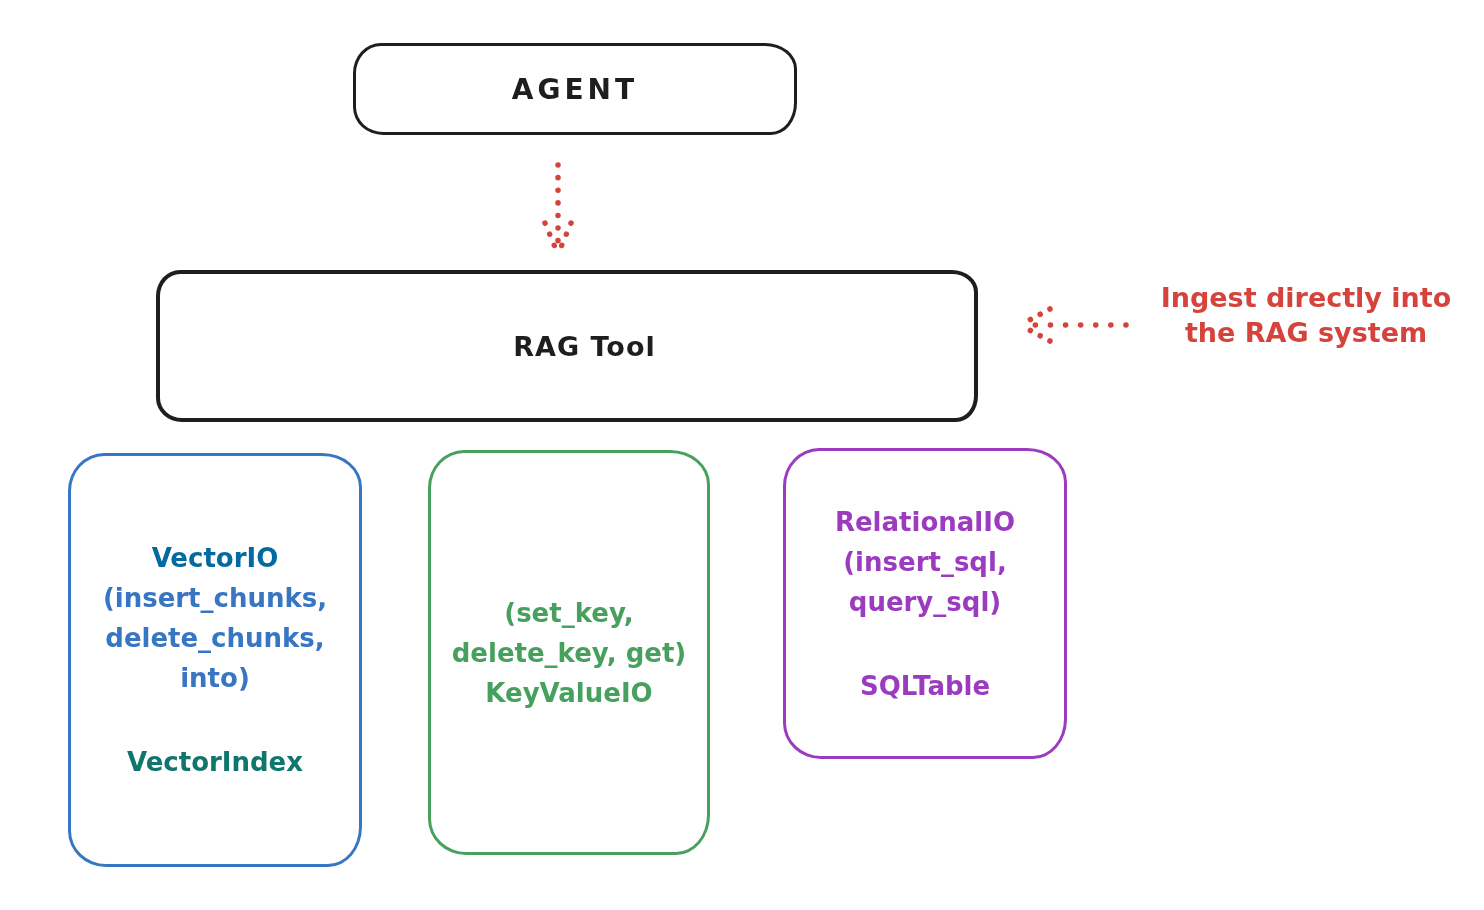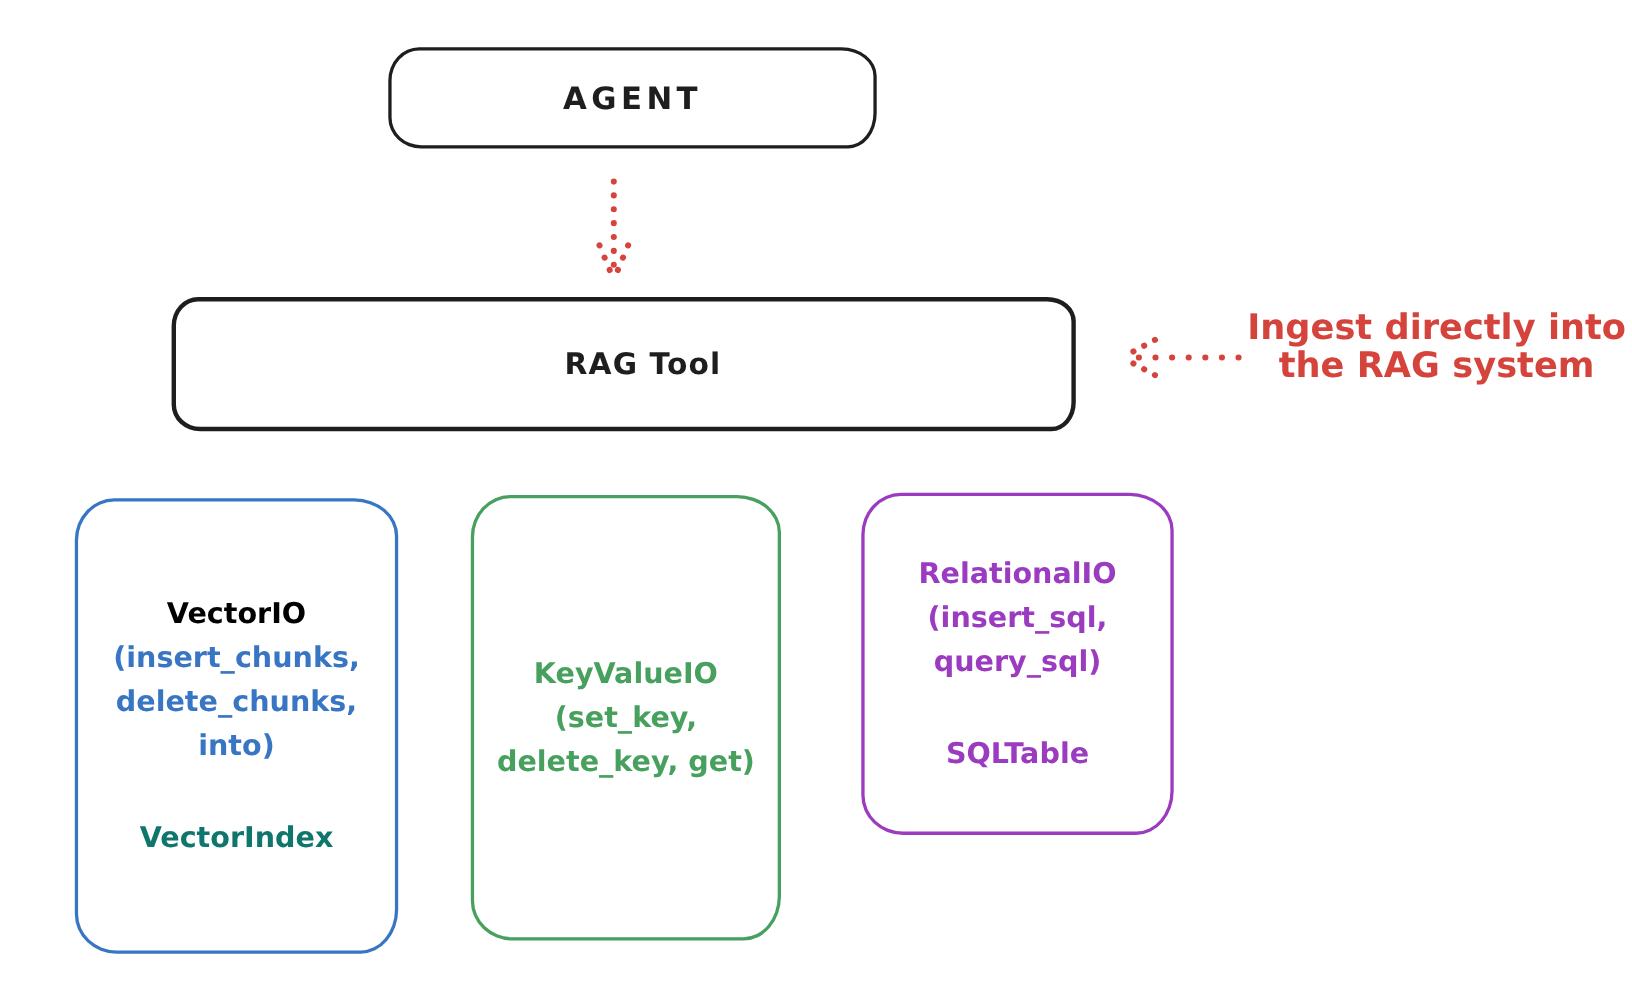--- a/index.html
+++ b/index.html
@@ -16,21 +16,21 @@
     border:3.5px solid #1e1e1e;
   }
   .node-label{
     font-weight:bold;color:#1e1e1e;text-align:center;
   }
   .agent-label{font-size:28px;letter-spacing:4px;}
   .rag-label{font-size:27px;letter-spacing:1px;}
 
   .annotation-text{
     position:absolute;
-    font-size:32px;font-weight:bold;line-height:35px;
+    font-size:27px;font-weight:bold;line-height:35px;
     text-align:center;white-space:pre-line;
   }
 
   .arrow{position:absolute;}
 
   .io-box{
     position:absolute;
     background:#ffffff;
     border:3px solid;
     box-sizing:border-box;
@@ -57,47 +57,47 @@
   </div>
 
   <span class="arrow" style="left: 536px; top: 161px; width: 44px; height: 98px; color: rgb(213, 68, 60);">
     <svg width="44" height="98" viewBox="0 0 44 98" fill="none">
       <line x1="22" y1="4" x2="22" y2="90" stroke="currentColor" stroke-width="5.5" stroke-linecap="round" stroke-dasharray="0.1 12.5"></line>
       <line x1="9" y1="62" x2="21" y2="91" stroke="currentColor" stroke-width="5.5" stroke-linecap="round" stroke-dasharray="0.1 12"></line>
       <line x1="35" y1="62" x2="23" y2="91" stroke="currentColor" stroke-width="5.5" stroke-linecap="round" stroke-dasharray="0.1 12"></line>
     </svg>
   </span>
 
-  <div class="sketch-box node-black r3" style="left: 156px; top: 270px; width: 822px; height: 122px; border-width: 4px; border-color: rgb(30, 30, 30); padding-left: 35px;">
+  <div class="sketch-box node-black r3" style="left: 156px; top: 270px; width: 822px; height: 152px; border-width: 4px; border-color: rgb(30, 30, 30); padding-left: 35px;">
     <div class="node-label rag-label" style="color: rgb(30, 30, 30);">RAG Tool</div>
   </div>
 
   <span class="arrow" style="left: 1014px; top: 302px; width: 118px; height: 46px; color: rgb(213, 68, 60);">
     <svg width="118" height="46" viewBox="0 0 118 46" fill="none">
       <line x1="112" y1="23" x2="12" y2="23" stroke="currentColor" stroke-width="5.5" stroke-linecap="round" stroke-dasharray="0.1 15"></line>
       <line x1="36" y1="7" x2="8" y2="22" stroke="currentColor" stroke-width="5.5" stroke-linecap="round" stroke-dasharray="0.1 11"></line>
       <line x1="36" y1="39" x2="8" y2="24" stroke="currentColor" stroke-width="5.5" stroke-linecap="round" stroke-dasharray="0.1 11"></line>
     </svg>
   </span>
 
   <div class="annotation-text" style="left: 1128px; top: 280px; width: 356px; color: rgb(213, 68, 60);">Ingest directly into
 the RAG system</div>
 
   <div class="io-box r1" style="left: 68px; top: 453px; width: 294px; height: 414px; border-color: rgb(56, 118, 196);">
-    <div class="io-text" style="color: #000000; text-align: right;">VectorIO</div>
+    <div class="io-text" style="color: #0369a1; text-align: right;">VectorIO</div>
     <div class="io-text" style="color: rgb(56, 118, 196);">(insert_chunks,
 delete_chunks,
 into)</div>
     <div class="io-index" style="color: #0f766e;">VectorIndex</div>
   </div>
 
   <div class="io-box r1" style="left: 428px; top: 450px; width: 282px; height: 405px; border-color: rgb(71, 160, 93);">
-    <div class="io-text" style="color: rgb(71, 160, 93);">KeyValueIO</div>
     <div class="io-text" style="color: rgb(71, 160, 93);">(set_key,
 delete_key, get)</div>
+    <div class="io-text" style="color: rgb(71, 160, 93);">KeyValueIO</div>
   </div>
 
   <div class="io-box r1" style="left: 783px; top: 448px; width: 284px; height: 311px; border-color: rgb(154, 59, 192);">
     <div class="io-text" style="color: rgb(154, 59, 192);">RelationalIO</div>
     <div class="io-text" style="color: rgb(154, 59, 192);">(insert_sql,
 query_sql)</div>
     <div class="io-index" style="color: rgb(154, 59, 192);">SQLTable</div>
   </div>
 
 </div>

